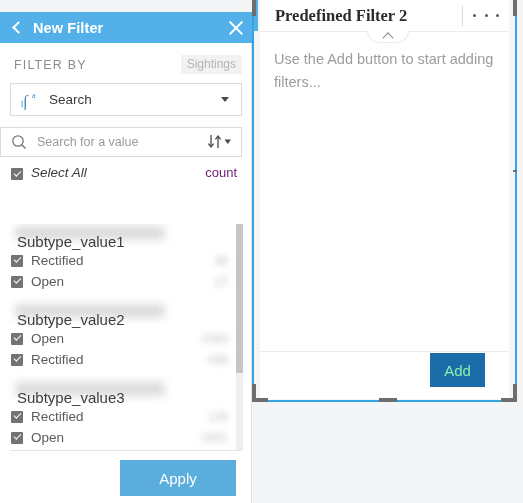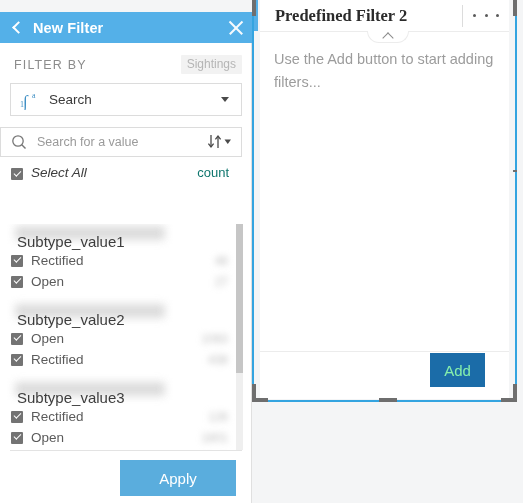--- a/index.html
+++ b/index.html
@@ -90,21 +90,21 @@
     width:12px;height:12px;background:#737373;position:relative;flex:0 0 auto;
     border-radius:1px;cursor:pointer;
   }
   .cbx:after{
     content:"";position:absolute;left:2.5px;top:2.5px;width:5.5px;height:3px;
     border-left:1.6px solid #fff;border-bottom:1.6px solid #fff;transform:rotate(-45deg);
   }
   .selectall-label{
     font-size:13.5px;font-style:italic;color:#3d3d3d;margin-left:8px;flex:1 1 auto;
   }
-  .count-label{font-size:13px;color:#0f766e;margin-right:12px;}
+  .count-label{font-size:13px;color:#701a75;margin-right:4px;}
 
   
   .value-list{
     position:absolute;left:0;right:0;top:181px;bottom:65px;
     overflow:hidden;
   }
   .vl-inner{position:relative;padding:0 0 0 11px;}
   .group{position:relative;}
   .group-head{
     position:relative;height:26px;display:flex;align-items:flex-end;

